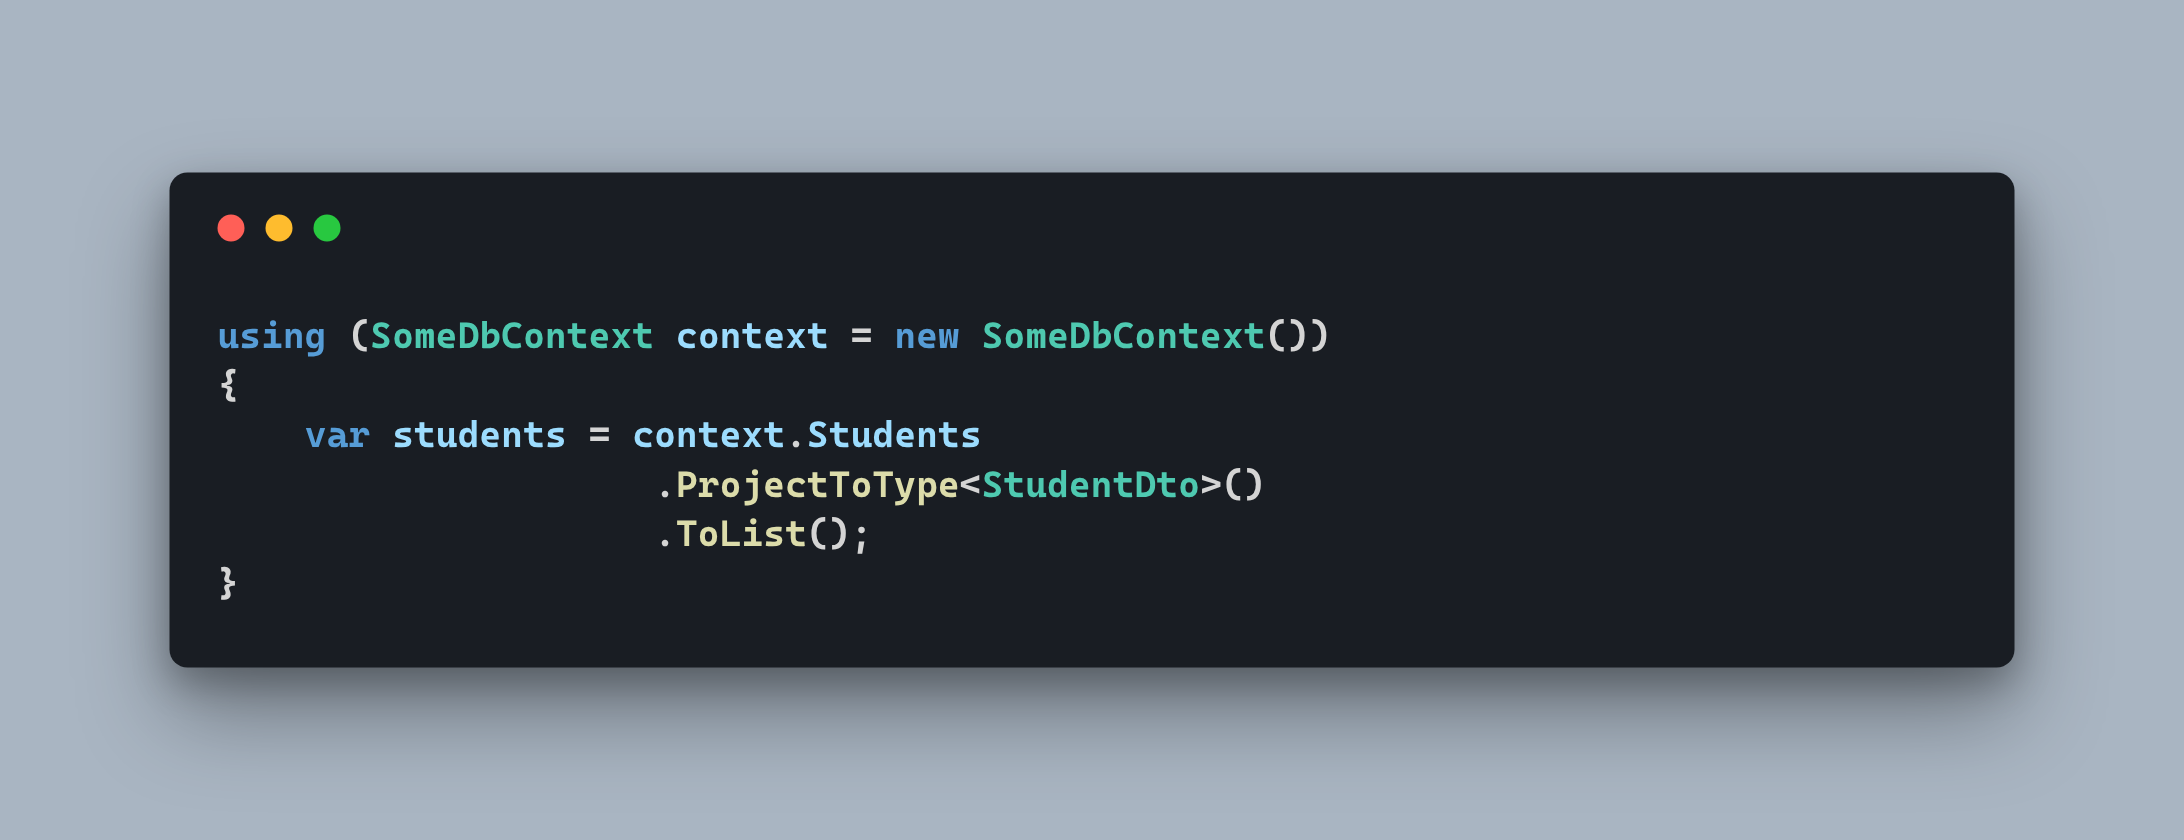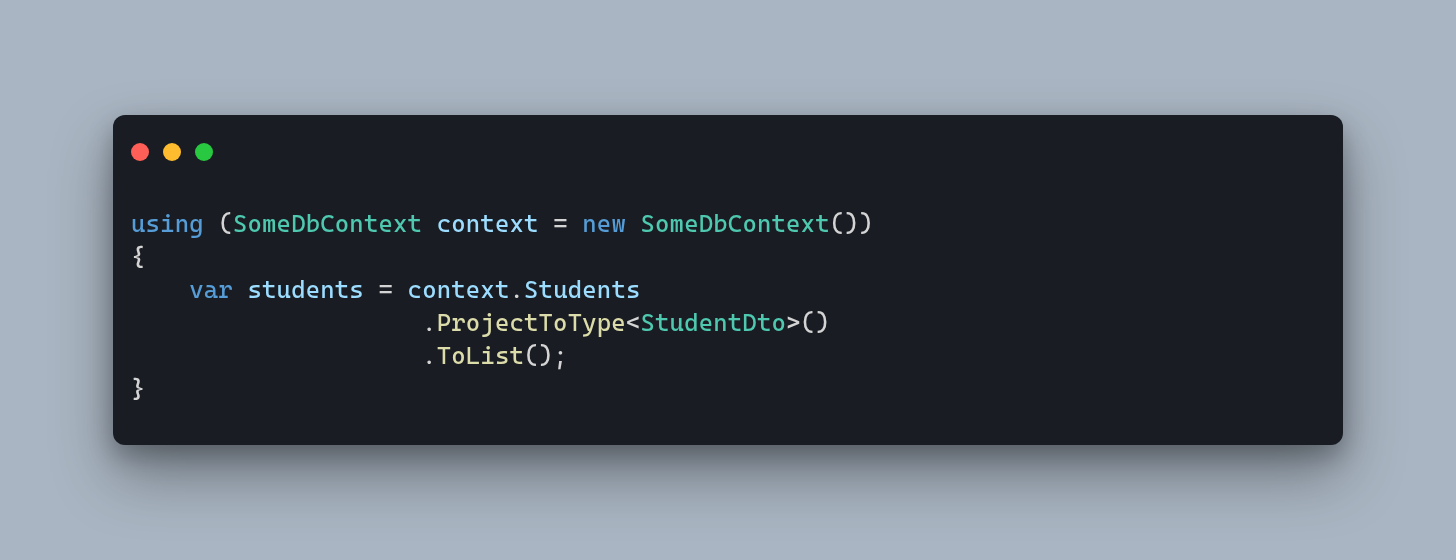--- a/index.html
+++ b/index.html
@@ -14,21 +14,22 @@
       display: flex;
       align-items: center;
       justify-content: center;
       font-family: 'SF Mono', 'Monaco', 'Cascadia Code', 'Consolas', monospace;
     }
     .window {
       width: 1230px;
       background: #191d23;
       border-radius: 12px;
       box-shadow: 0 30px 60px rgba(0,0,0,0.35), 0 10px 25px rgba(0,0,0,0.25);
-      padding: 28px 32px 40px 18px;
+      padding: 28px 32px 40px 32px;
+      font-weight: bold;
     }
     .traffic-lights {
       display: flex;
       gap: 14px;
       margin-bottom: 46px;
     }
     .traffic-light {
       width: 18px;
       height: 18px;
       border-radius: 50%;

